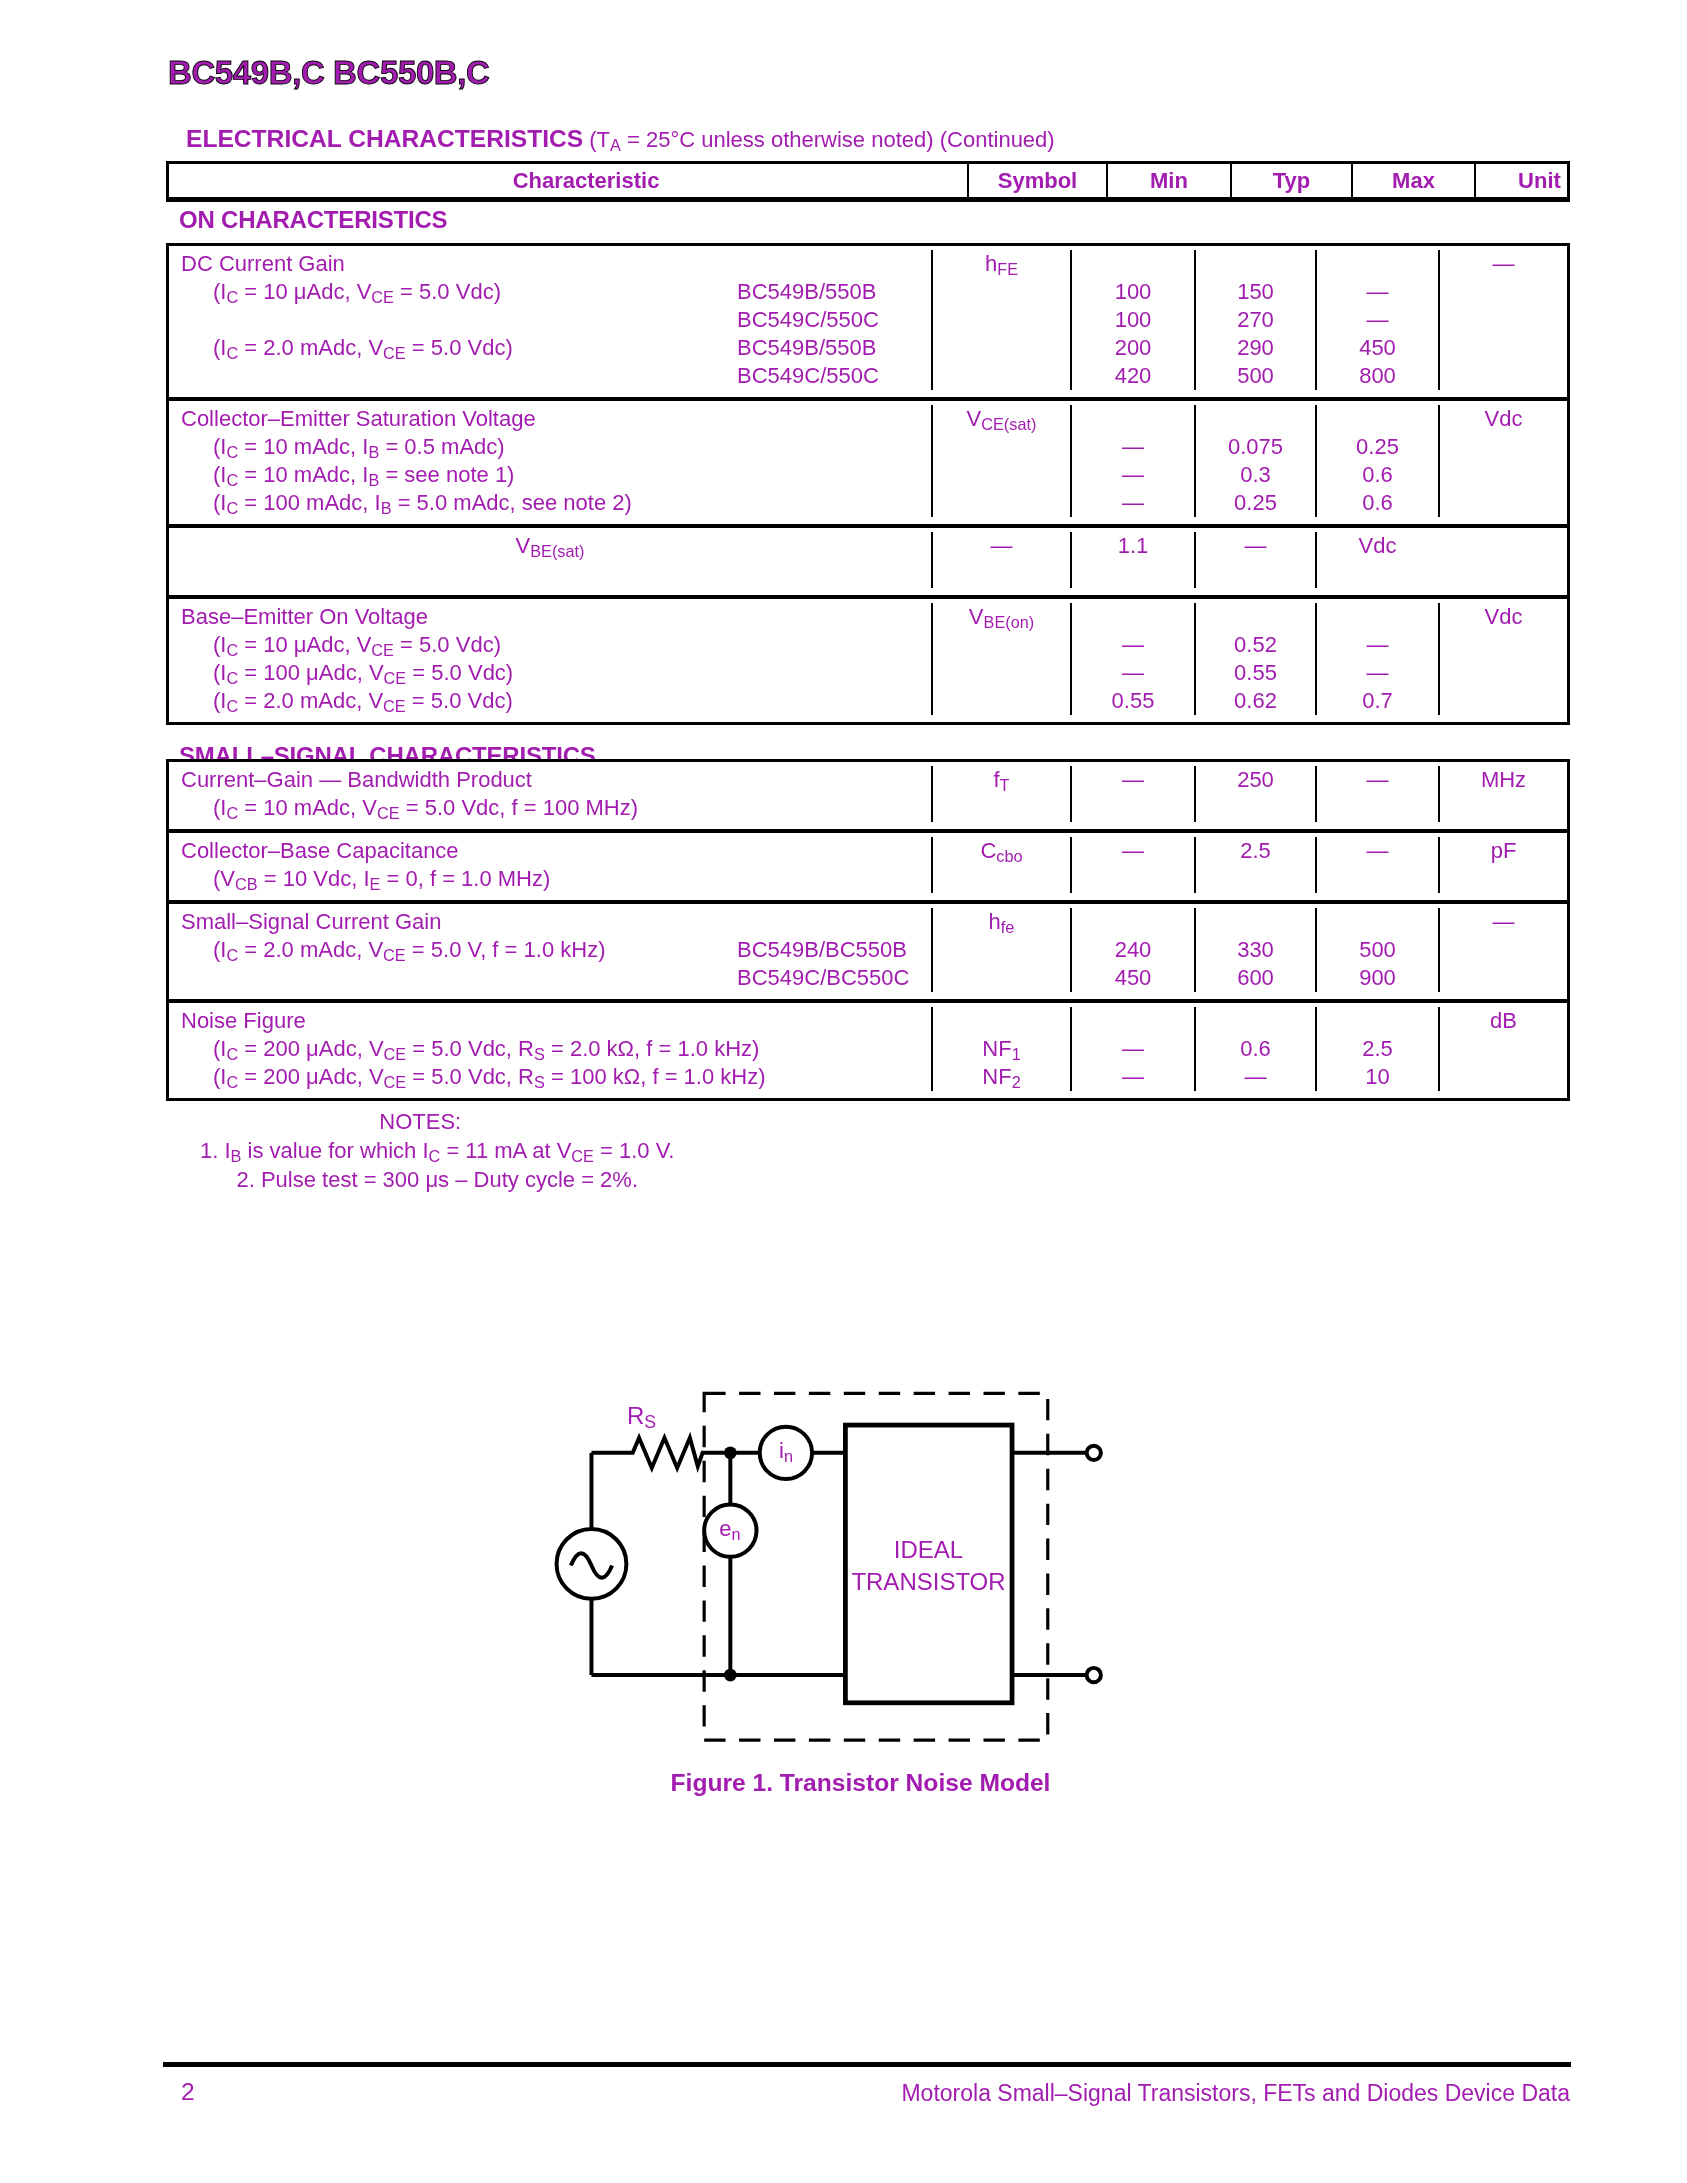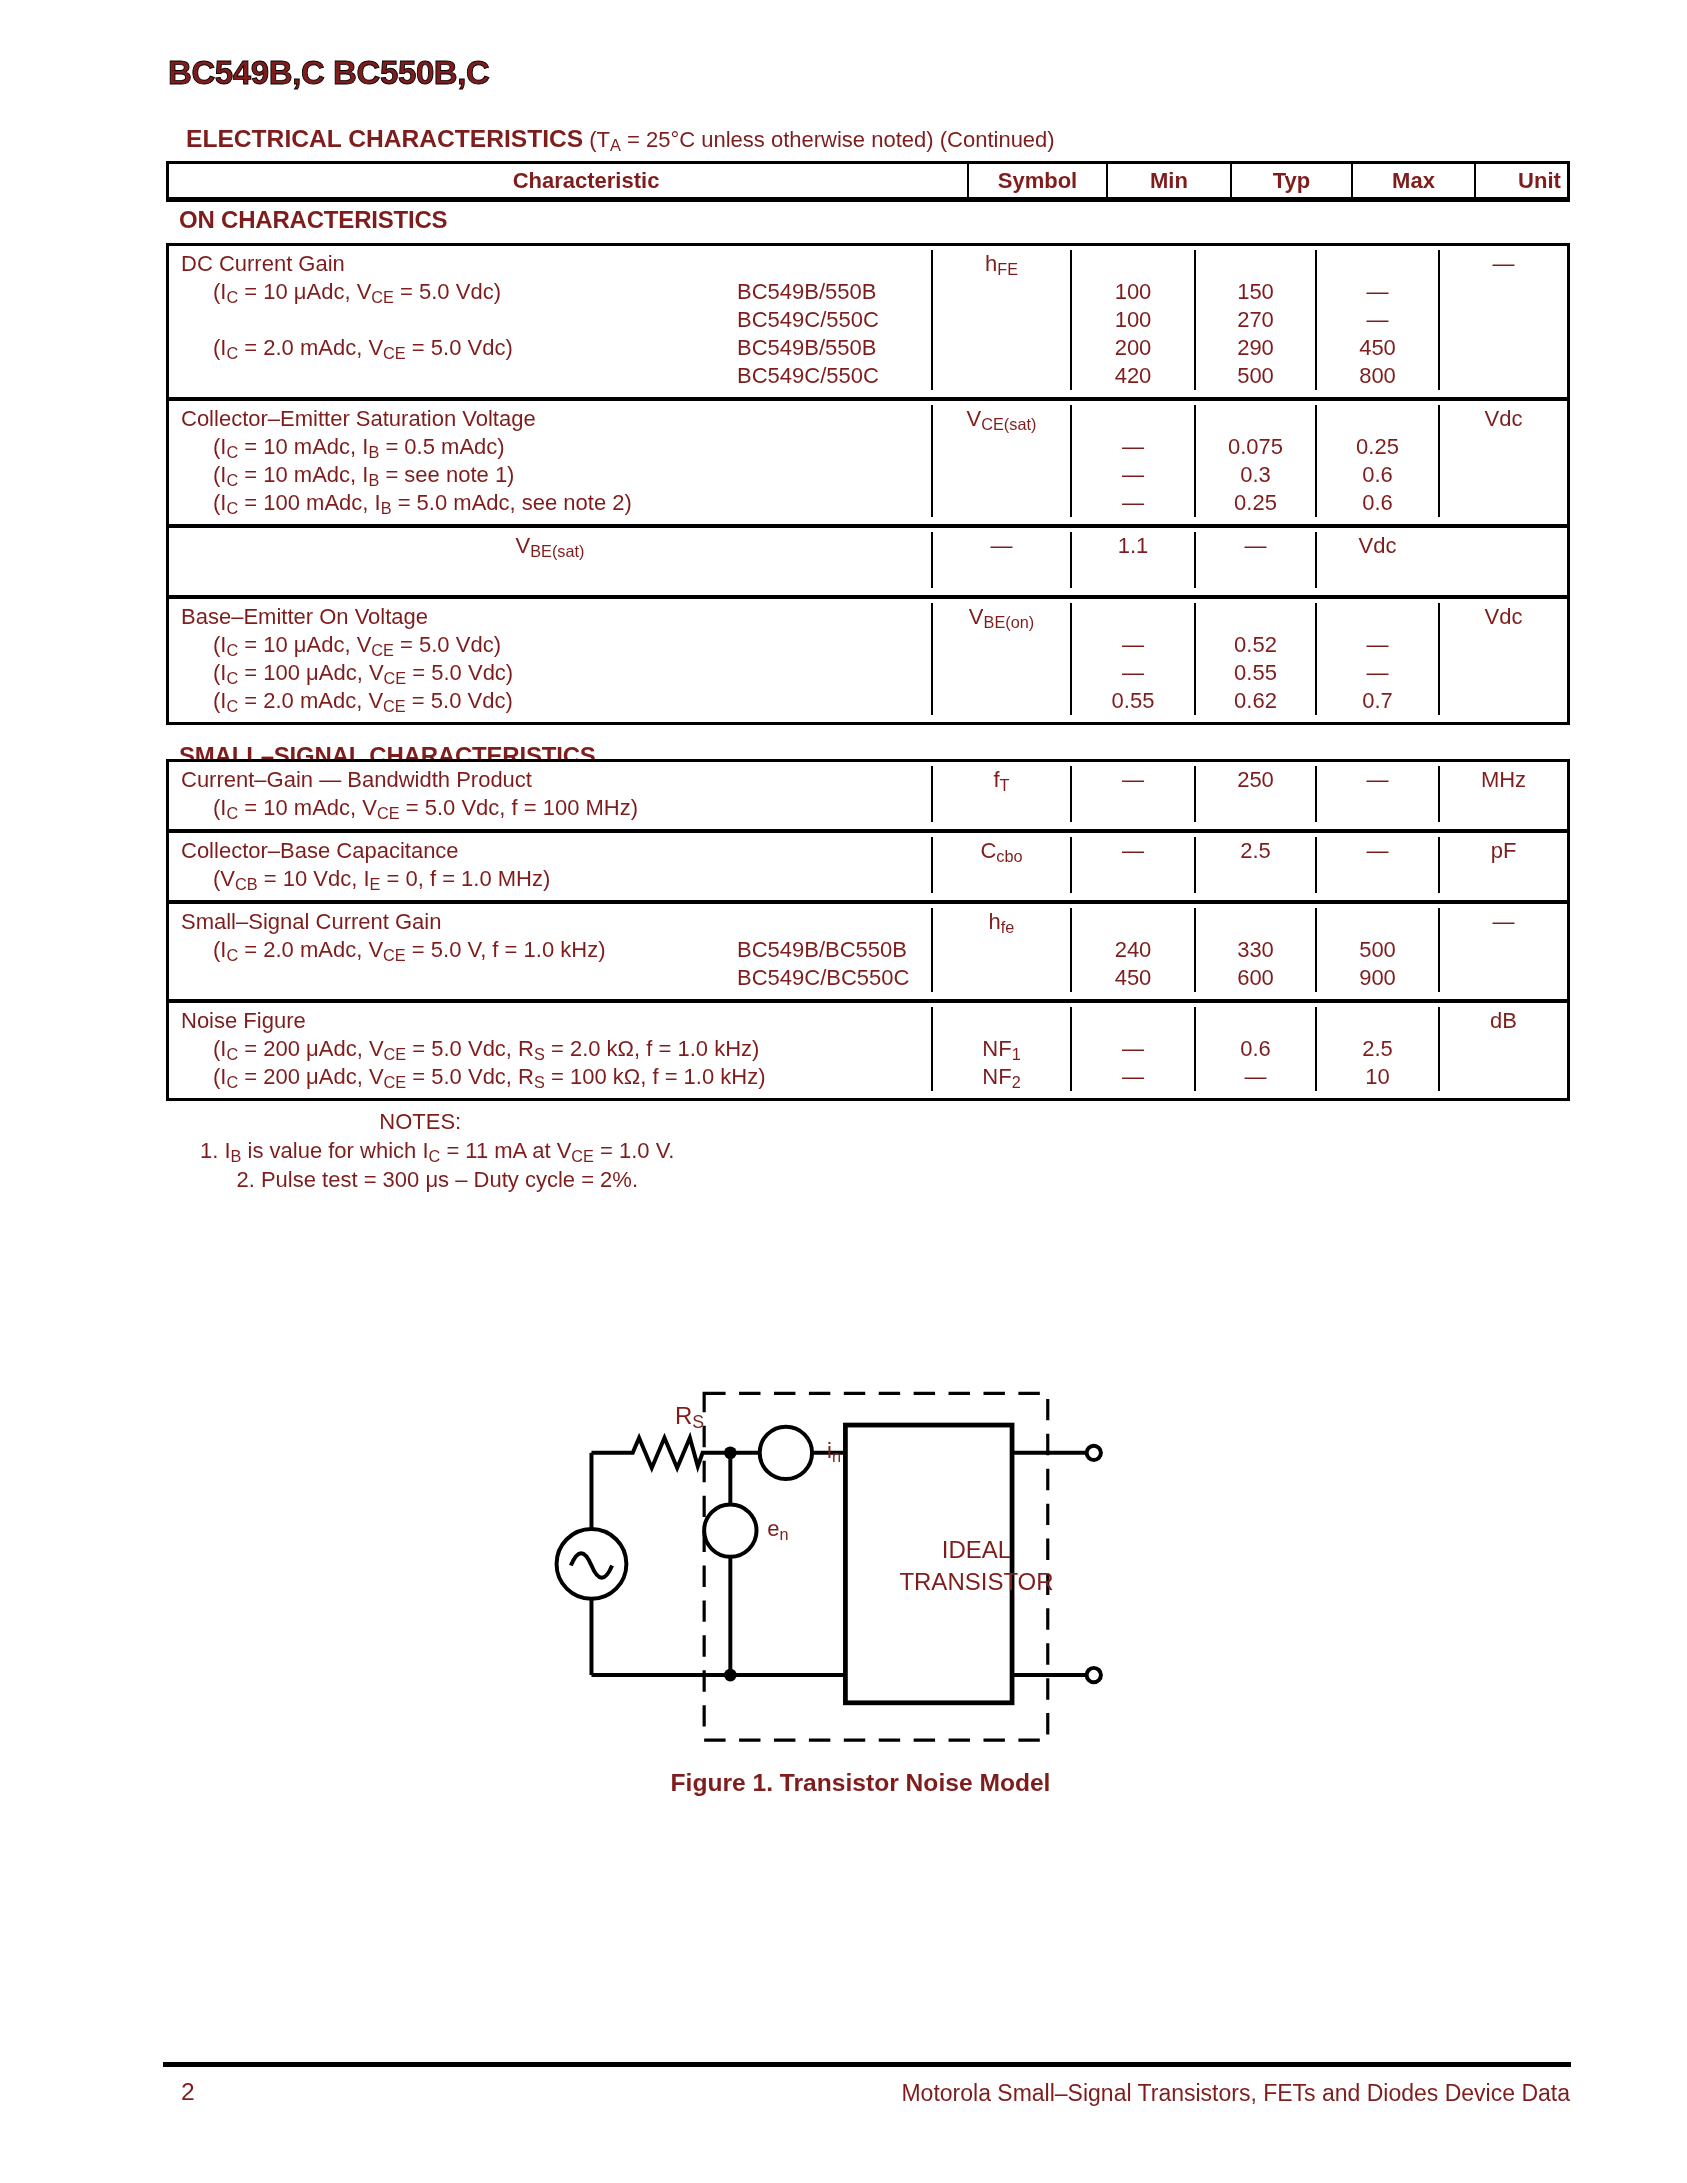--- a/index.html
+++ b/index.html
@@ -1,17 +1,17 @@
 <!DOCTYPE html>
 <html style="font-size:12.7px"><head>
 <meta charset="utf-8">
 <style>
   html,body{margin:0;padding:0;background:#fff;}
   #page{position:relative;width:1687px;height:2183px;background:#ffffff;
-        font-family:"Liberation Sans","DejaVu Sans",sans-serif;color:#7f1d1d;overflow:hidden;}
+        font-family:"Liberation Sans","DejaVu Sans",sans-serif;color:#a21caf;overflow:hidden;}
   sub{font-size:0.74em;vertical-align:baseline;position:relative;top:0.24em;}
   .abs{position:absolute;}
   #title{left:168px;top:54px;font-size:33px;font-weight:bold;letter-spacing:-0.4px;-webkit-text-stroke:0.9px #000;}
   #subheader{left:162px;top:125px;font-size:22px;white-space:nowrap;margin-left:24px;}
   #subheader .b{font-weight:bold;font-size:24.6px;}
   .sec-heading{left:179px;font-size:24px;font-weight:bold;letter-spacing:-0.2px;}
   #sec-heading-0{top:206px;}
   #sec-heading-1{top:726px;margin-top:16px;}
   
   .tbox{left:166px;width:1404px;border:3.2px solid #000;box-sizing:border-box;background:#fff;}
@@ -32,21 +32,21 @@
   .cond{padding-left:44px;}
   .device{position:absolute;left:531px;top:0;margin-left:37px;}
   .vline{text-align:center;}
   
   #notes{left:166px;top:1107px;font-size:22px;}
   #notes .nline{height:29px;line-height:29px;white-space:nowrap;text-align:center;}
   #notes .item{padding-left:34px;}
   
   #figure{left:476px;top:1310px;width:715px;height:492px;}
   #figure svg{position:absolute;left:0;top:0;}
-  .figlbl{position:absolute;font-size:23px;white-space:nowrap;margin-left:48px;}
+  .figlbl{position:absolute;font-size:23px;white-space:nowrap;}
   #lbl-rs{left:151px;top:92px;font-size:24px;}
   #lbl-in{left:278px;top:128px;width:64px;text-align:center;font-size:22px;}
   #lbl-en{left:222px;top:206px;width:64px;text-align:center;font-size:22px;}
   #lbl-ideal{left:369px;top:224px;width:167px;text-align:center;font-size:24px;line-height:32px;}
   #caption{left:503px;top:1769px;width:715px;text-align:center;font-size:24.6px;font-weight:bold;}
   
   #footer-rule{left:163px;top:2062px;width:1408px;height:4.8px;background:#000;}
   #page-num{left:181px;top:2078px;font-size:24.6px;}
   #footer-text{right:117px;top:2080px;font-size:23px;}
 </style>

